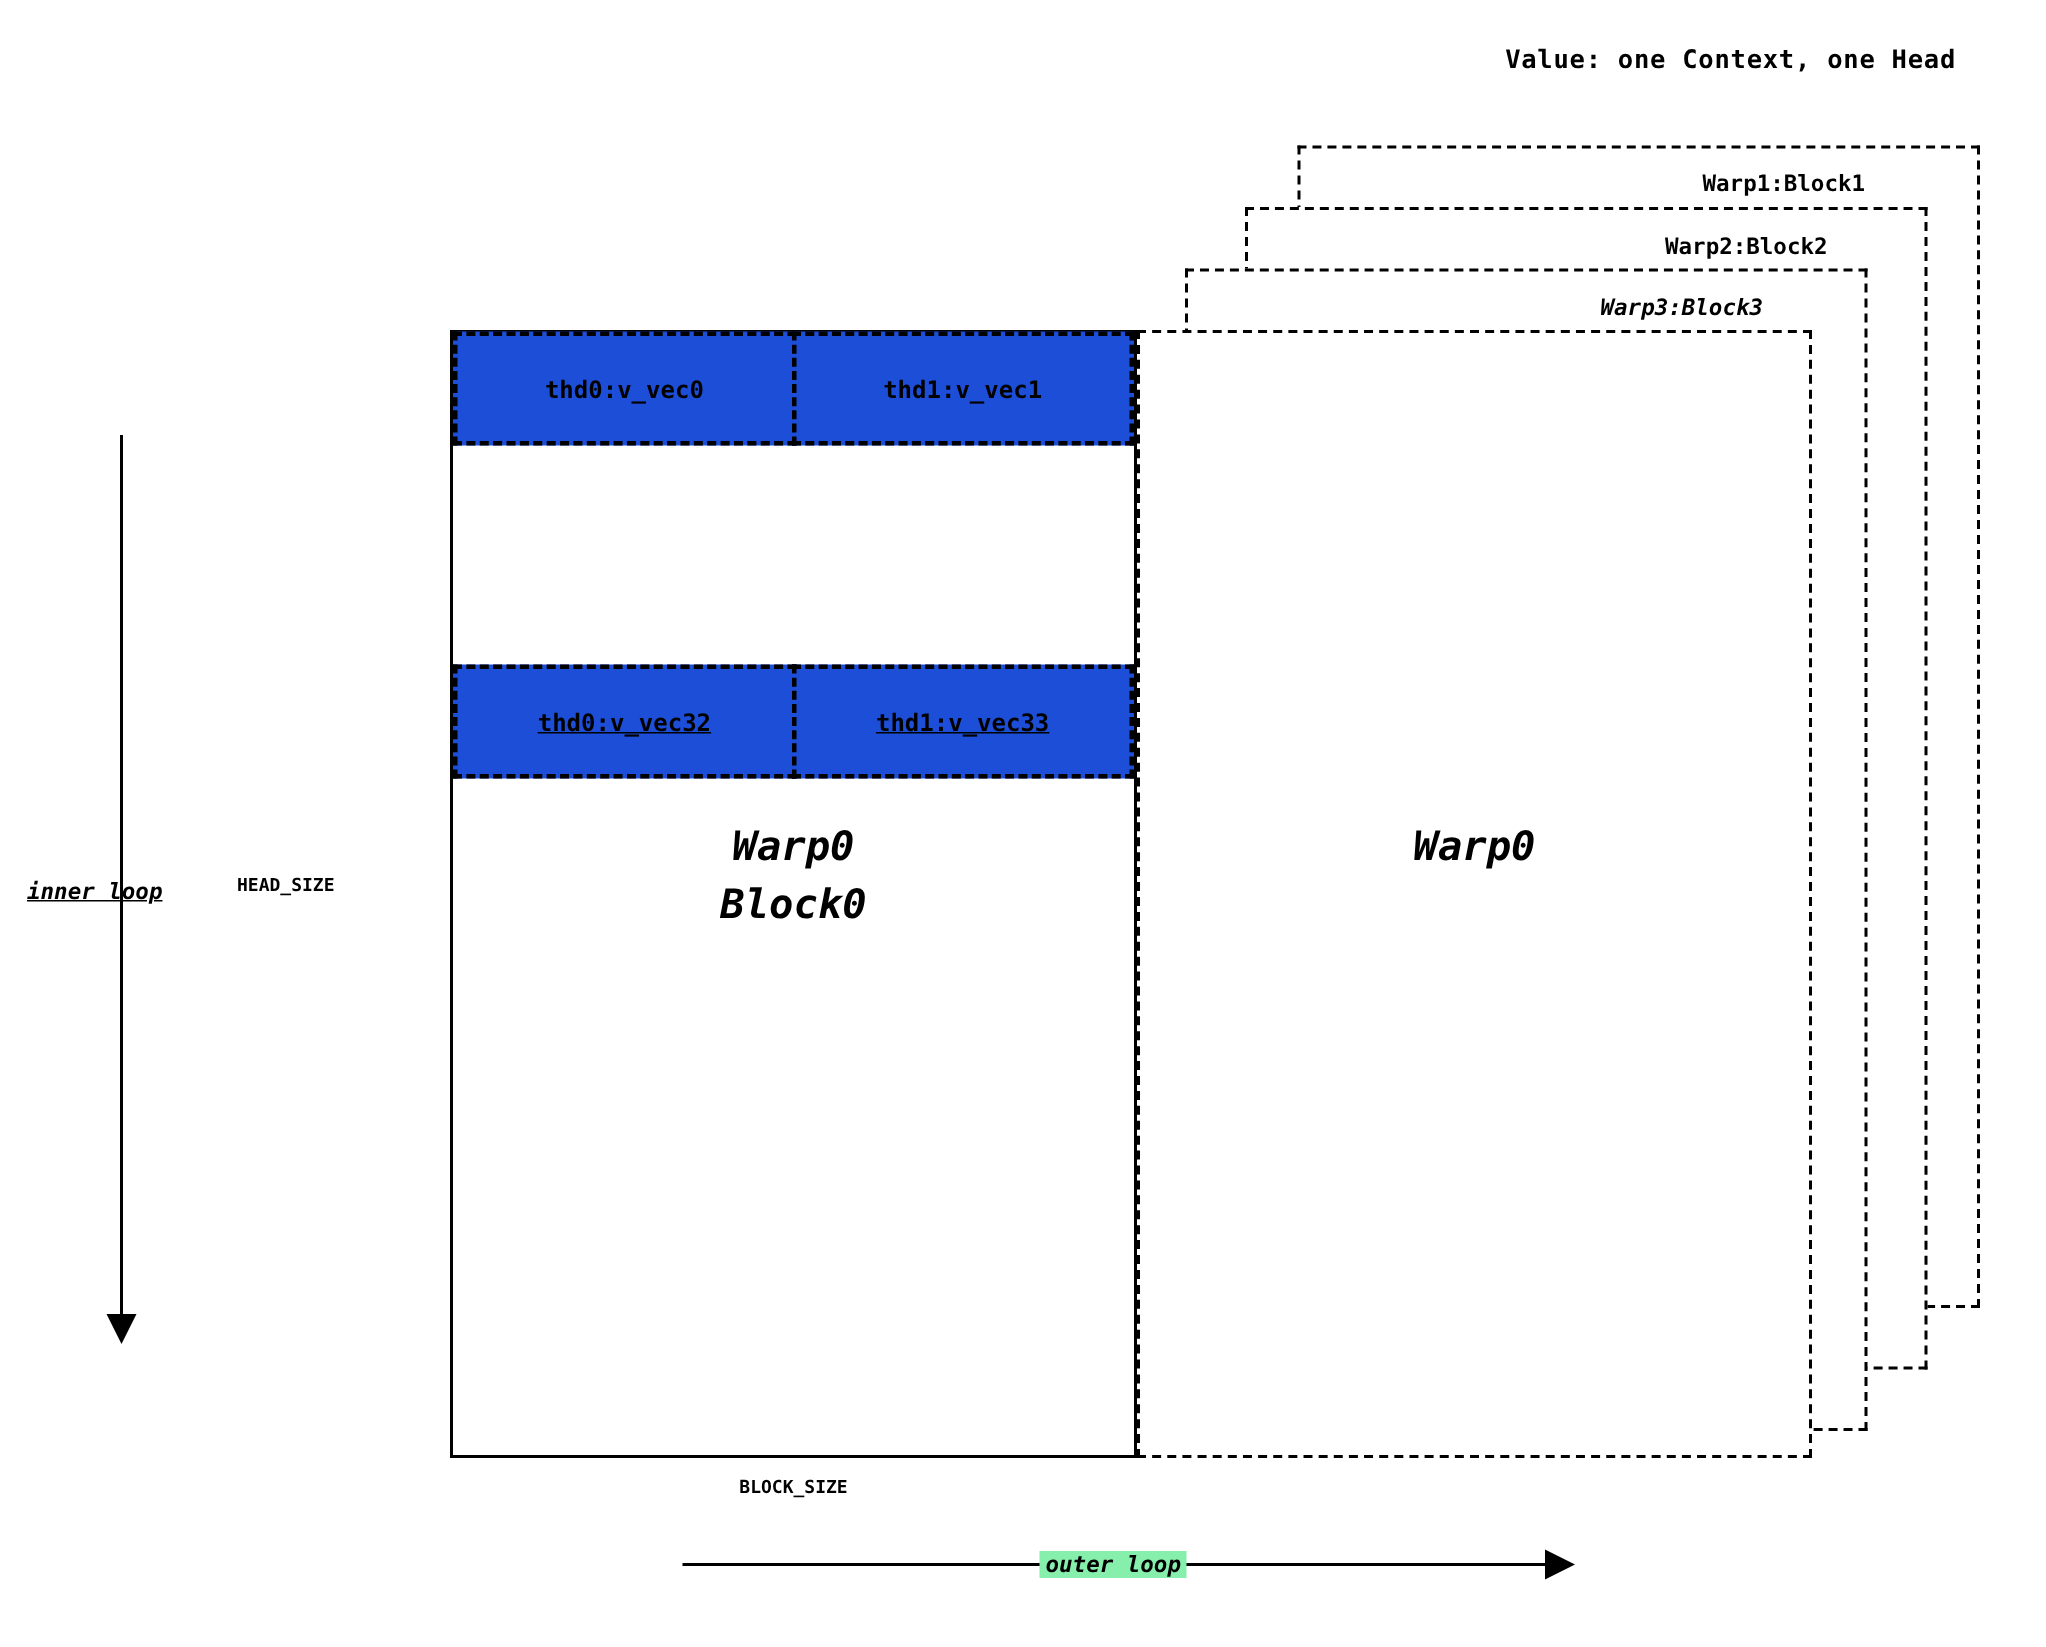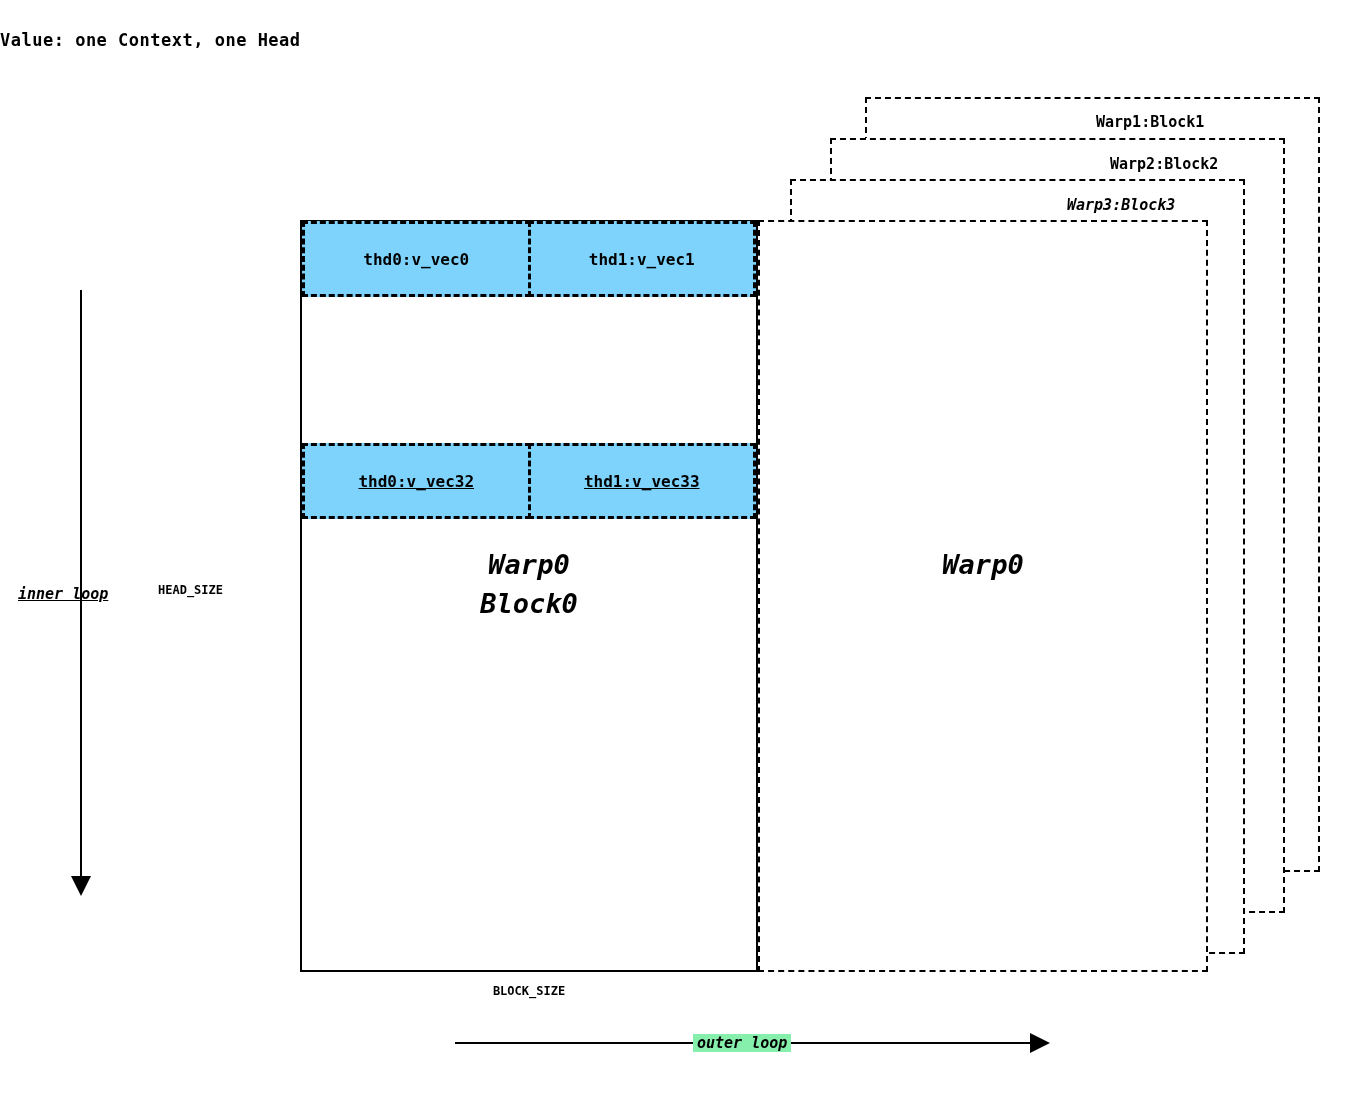--- a/index.html
+++ b/index.html
@@ -18,21 +18,21 @@
     overflow: hidden;
     background: #ffffff;
   }
   .abs { position: absolute; }
 
   
   #title {
     left: 0;
     top: 30px;
     width: 1304px;
-    text-align: left;
+    text-align: right;
     font-size: 17px;
     font-weight: bold;
     letter-spacing: 0.5px;
   }
 
   
   .stack-frame {
     border: 2px dashed #000000;
     background: #ffffff;
     box-sizing: border-box;
@@ -96,21 +96,21 @@
   }
   .cell {
     flex: 1 1 50%;
     border: 3px dashed #000000;
     box-sizing: border-box;
     display: flex;
     align-items: center;
     justify-content: center;
     font-size: 16px;
     font-weight: bold;
-    background: #7dd3fc;
+    background: #1d4ed8;
     margin-right: -3px;
   }
   .cell:last-child { margin-right: 0; }
 
   
   #inner-arrow-line {
     left: 80px;
     top: 290px;
     width: 2px;
     height: 590px;
@@ -179,21 +179,21 @@
   }
 </style>
 </head>
 <body>
 
 <div id="canvas">
 
   <div class="abs" id="title">Value: one Context, one Head</div>
 
   <div class="abs stack-frame" style="left:865px; top:97px; width:455px; height:775px;"></div>
-  <div class="abs stack-label" style="left:1096px; top:113px;">Warp1:Block1</div>
+  <div class="abs stack-label" style="left:1135px; top:113px;">Warp1:Block1</div>
 
   <div class="abs stack-frame" style="left:830px; top:138px; width:455px; height:775px;"></div>
   <div class="abs stack-label" style="left:1110px; top:155px;">Warp2:Block2</div>
 
   <div class="abs stack-frame" style="left:790px; top:179px; width:455px; height:775px;"></div>
   <div class="abs stack-label" style="left:1067px; top:196px;font-style:italic;">Warp3:Block3</div>
 
   <div class="abs" id="block4"></div>
   <div class="abs" id="block4-label">
     <div>Warp0</div>

